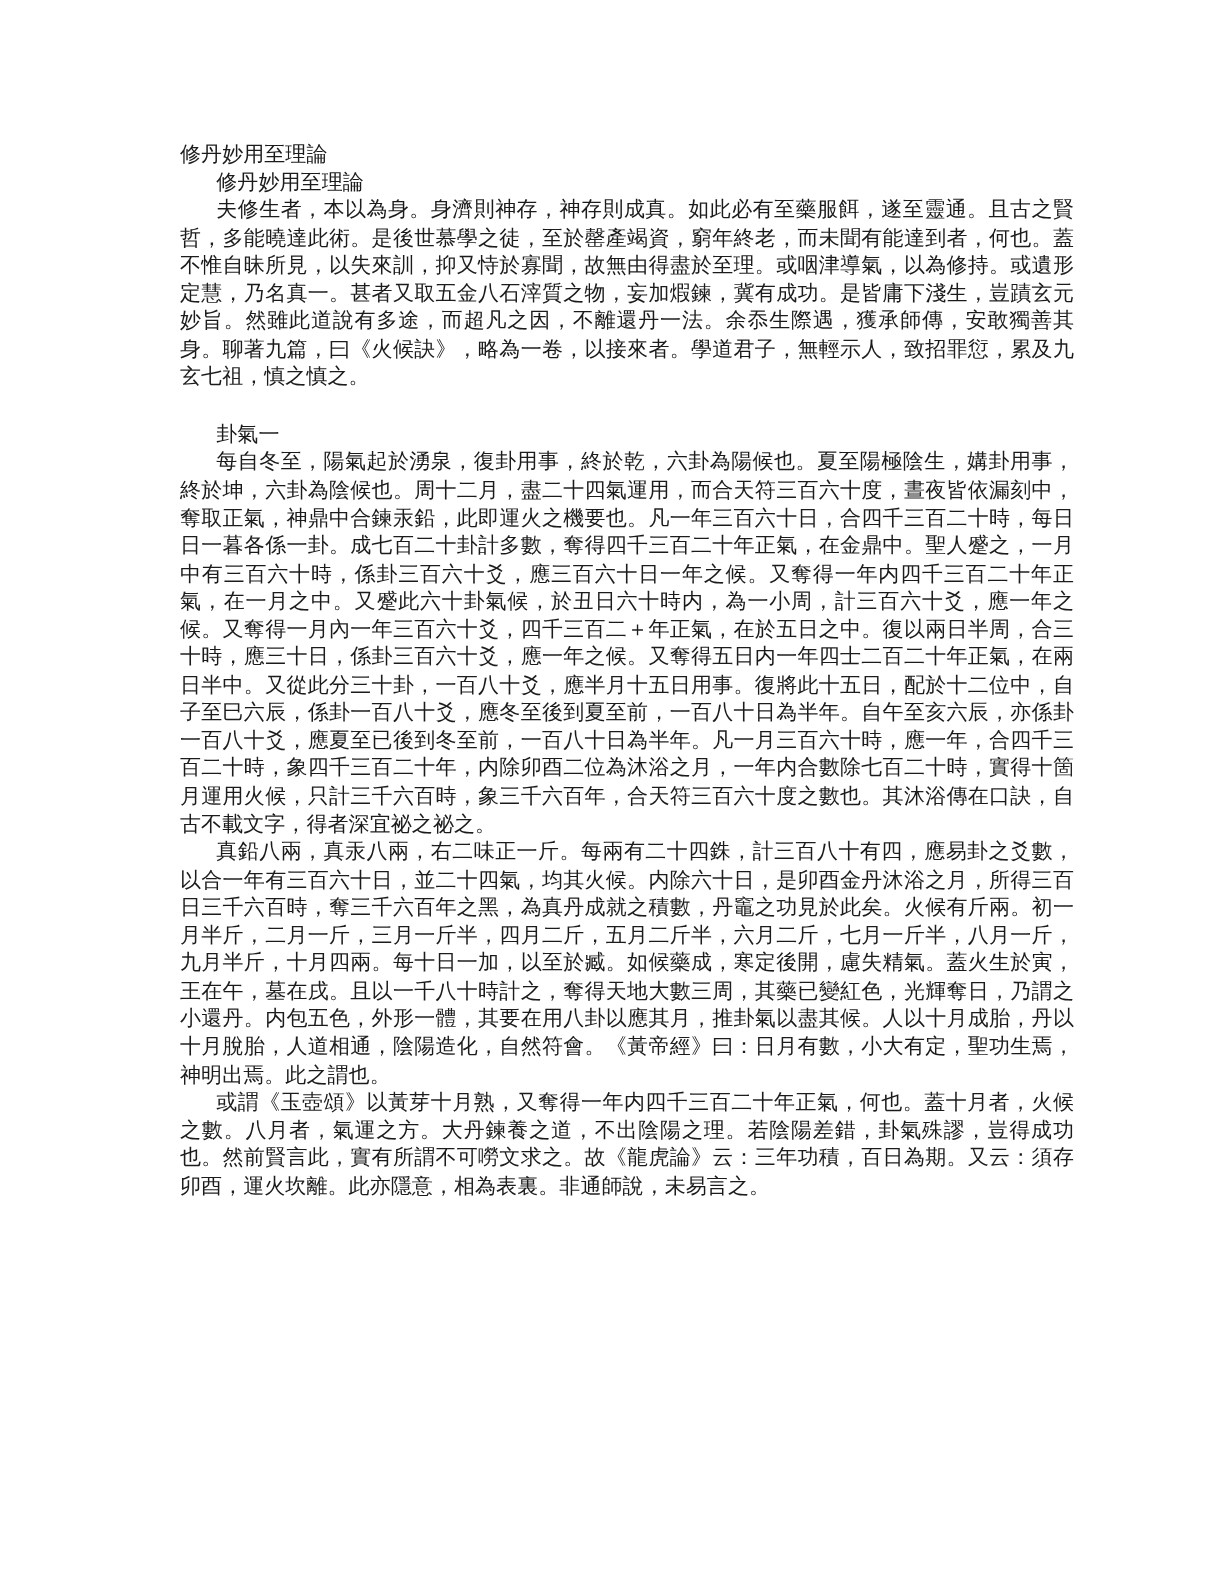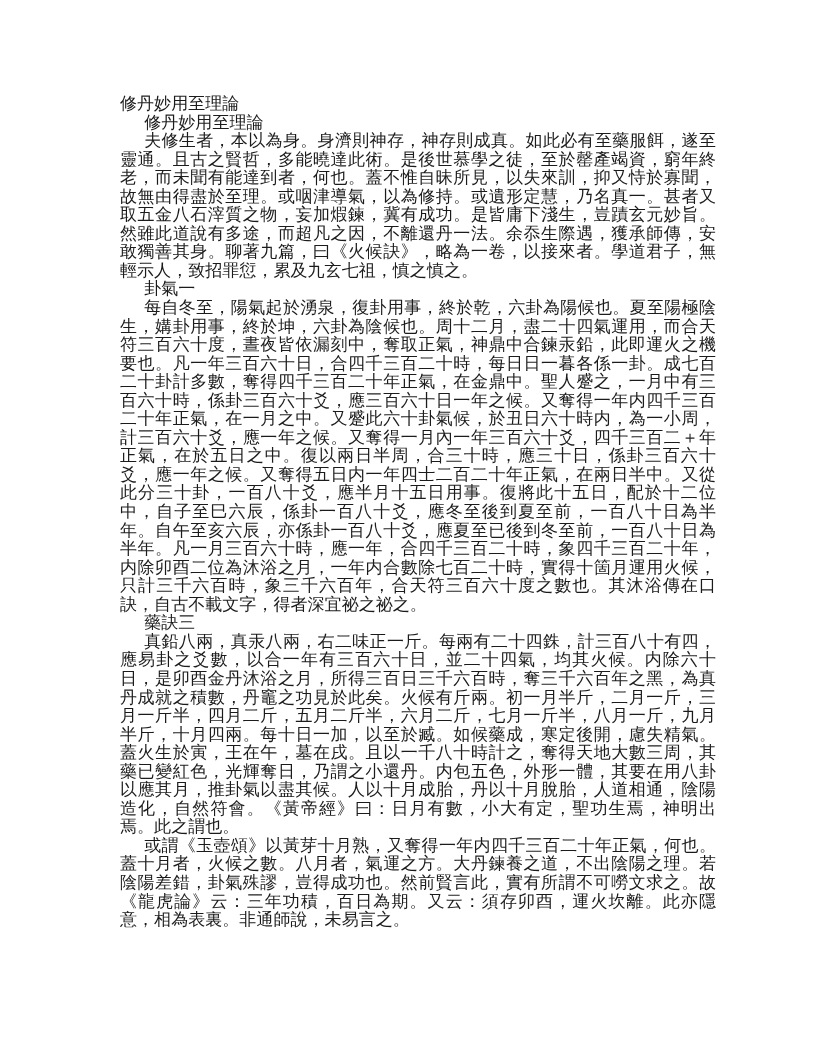--- a/index.html
+++ b/index.html
@@ -21,21 +21,21 @@
     box-sizing: border-box;
   }
   .text-block {
     position: absolute;
     left: 120px;
     top: 94px;
     width: 596px;
   }
   .line,
   .para {
-    font-size: 17px;
+    font-size: 14px;
     line-height: 18.55px;
     letter-spacing: 0.05px;
     text-align: justify;
     text-justify: inter-character;
     word-break: break-all;
     margin: 0;
     color: #1b1b1b;
     -webkit-font-smoothing: antialiased;
   }
   
@@ -43,20 +43,21 @@
     text-indent: 0;
   }
   .indent1 {
     text-indent: 24.2px;   
   }
   .indent2 {
     text-indent: 24.2px;   
   }
   .heading {
     text-indent: 24.2px;
+    margin-top: 20px;
   }
 </style>
 </head>
 <body>
 
 <div class="page">
   <div class="text-block">
 
     <p class="line flush">修丹妙用至理論</p>
 
@@ -64,21 +65,20 @@
     <p class="line indent1">修丹妙用至理論</p>
 
     <p class="para indent2">夫修生者，本以為身。身濟則神存，神存則成真。如此必有至藥服餌，遂至靈通。且古之賢哲，多能曉達此術。是後世慕學之徒，至於罄產竭資，窮年終老，而未聞有能達到者，何也。蓋不惟自昧所見，以失來訓，抑又恃於寡聞，故無由得盡於至理。或咽津導氣，以為修持。或遺形定慧，乃名真一。甚者又取五金八石滓質之物，妄加煆鍊，冀有成功。是皆庸下淺生，豈蹟玄元妙旨。然雖此道說有多途，而超凡之因，不離還丹一法。余忝生際遇，獲承師傳，安敢獨善其身。聊著九篇，曰《火候訣》，略為一卷，以接來者。學道君子，無輕示人，致招罪愆，累及九玄七祖，慎之慎之。</p>
 
     <p class="line heading">卦氣一</p>
 
 
 
     <p class="para indent2">每自冬至，陽氣起於湧泉，復卦用事，終於乾，六卦為陽候也。夏至陽極陰生，媾卦用事，終於坤，六卦為陰候也。周十二月，盡二十四氣運用，而合天符三百六十度，晝夜皆依漏刻中，奪取正氣，神鼎中合鍊汞鉛，此即運火之機要也。凡一年三百六十日，合四千三百二十時，每日日一暮各係一卦。成七百二十卦計多數，奪得四千三百二十年正氣，在金鼎中。聖人蹙之，一月中有三百六十時，係卦三百六十爻，應三百六十日一年之候。又奪得一年内四千三百二十年正氣，在一月之中。又蹙此六十卦氣候，於丑日六十時内，為一小周，計三百六十爻，應一年之候。又奪得一月內一年三百六十爻，四千三百二＋年正氣，在於五日之中。復以兩日半周，合三十時，應三十日，係卦三百六十爻，應一年之候。又奪得五日内一年四士二百二十年正氣，在兩日半中。又從此分三十卦，一百八十爻，應半月十五日用事。復將此十五日，配於十二位中，自子至巳六辰，係卦一百八十爻，應冬至後到夏至前，一百八十日為半年。自午至亥六辰，亦係卦一百八十爻，應夏至已後到冬至前，一百八十日為半年。凡一月三百六十時，應一年，合四千三百二十時，象四千三百二十年，内除卯酉二位為沐浴之月，一年内合數除七百二十時，實得十箇月運用火候，只計三千六百時，象三千六百年，合天符三百六十度之數也。其沐浴傳在口訣，自古不載文字，得者深宜祕之祕之。</p>
 
-    <p class="line heading">藥訣三</p>
 
     <p class="para indent2">真鉛八兩，真汞八兩，右二味正一斤。每兩有二十四銖，計三百八十有四，應易卦之爻數，以合一年有三百六十日，並二十四氣，均其火候。内除六十日，是卯酉金丹沐浴之月，所得三百日三千六百時，奪三千六百年之黑，為真丹成就之積數，丹竈之功見於此矣。火候有斤兩。初一月半斤，二月一斤，三月一斤半，四月二斤，五月二斤半，六月二斤，七月一斤半，八月一斤，九月半斤，十月四兩。每十日一加，以至於臧。如候藥成，寒定後開，慮失精氣。蓋火生於寅，王在午，墓在戌。且以一千八十時計之，奪得天地大數三周，其藥已變紅色，光輝奪日，乃謂之小還丹。内包五色，外形一體，其要在用八卦以應其月，推卦氣以盡其候。人以十月成胎，丹以十月脫胎，人道相通，陰陽造化，自然符會。《黃帝經》曰：日月有數，小大有定，聖功生焉，神明出焉。此之謂也。</p>
 
 
     <p class="para indent2">或謂《玉壺頌》以黃芽十月熟，又奪得一年内四千三百二十年正氣，何也。蓋十月者，火候之數。八月者，氣運之方。大丹鍊養之道，不出陰陽之理。若陰陽差錯，卦氣殊謬，豈得成功也。然前賢言此，實有所謂不可嘮文求之。故《龍虎論》云：三年功積，百日為期。又云：須存卯酉，運火坎離。此亦隱意，相為表裏。非通師說，未易言之。</p>
 
   </div>
 </div>
 
 </body></html>

